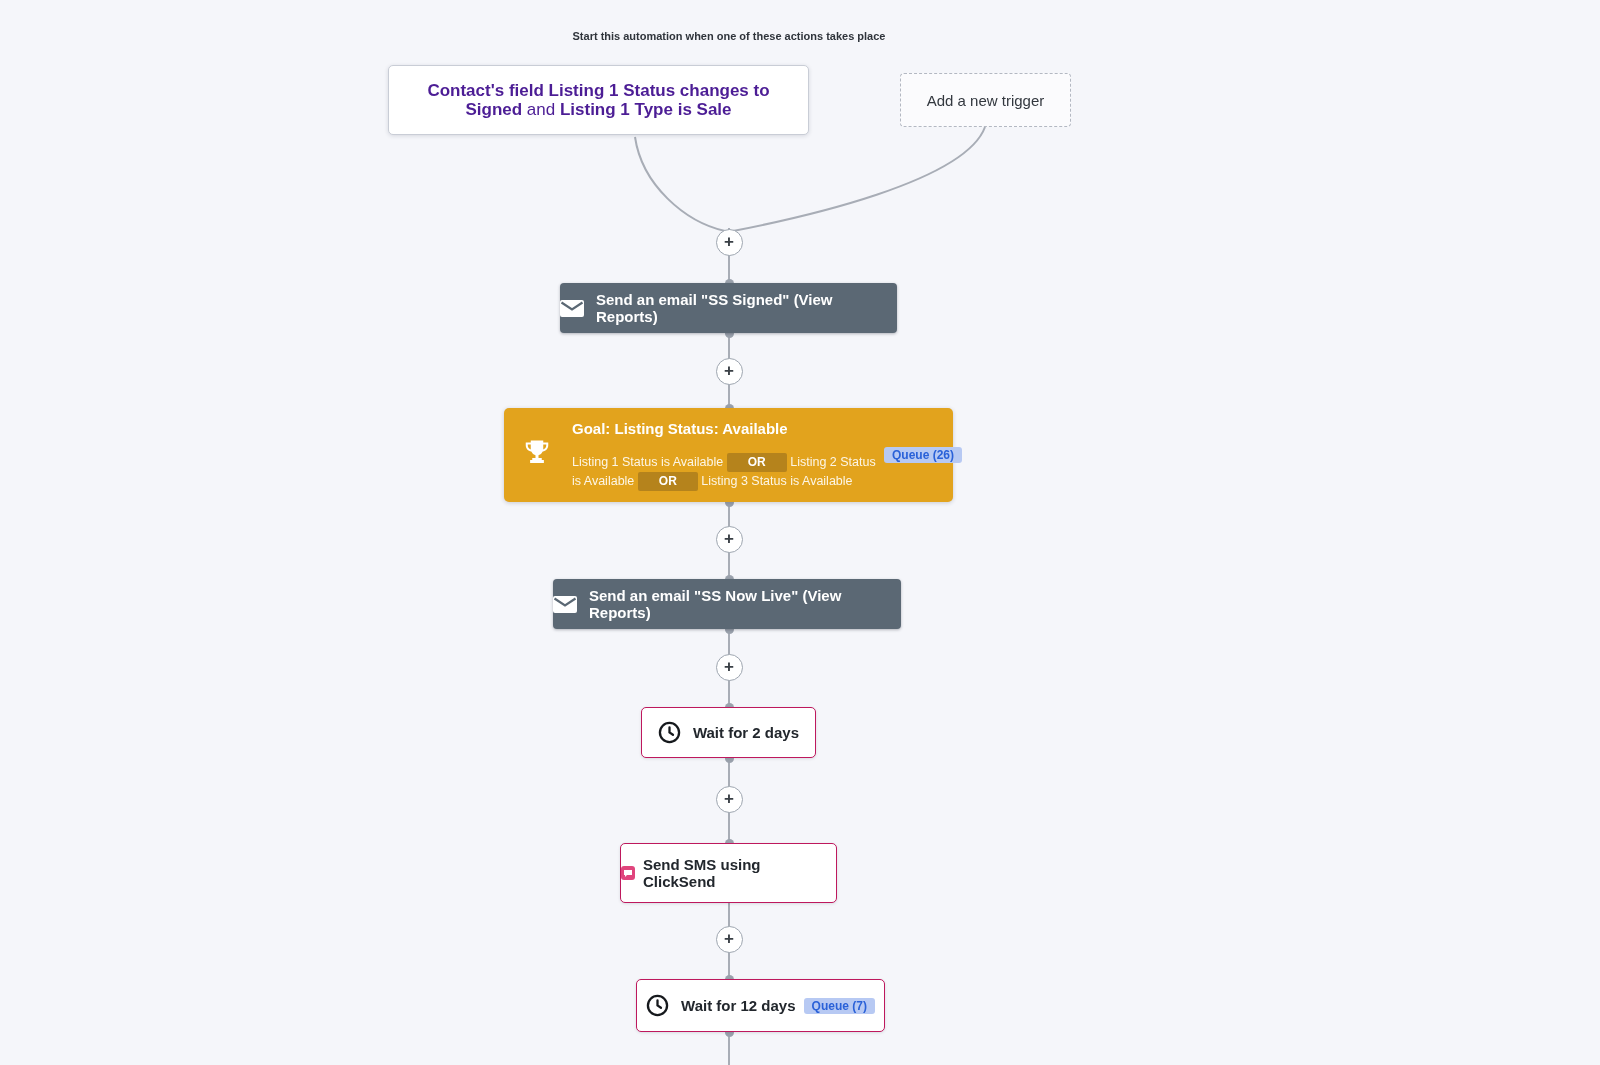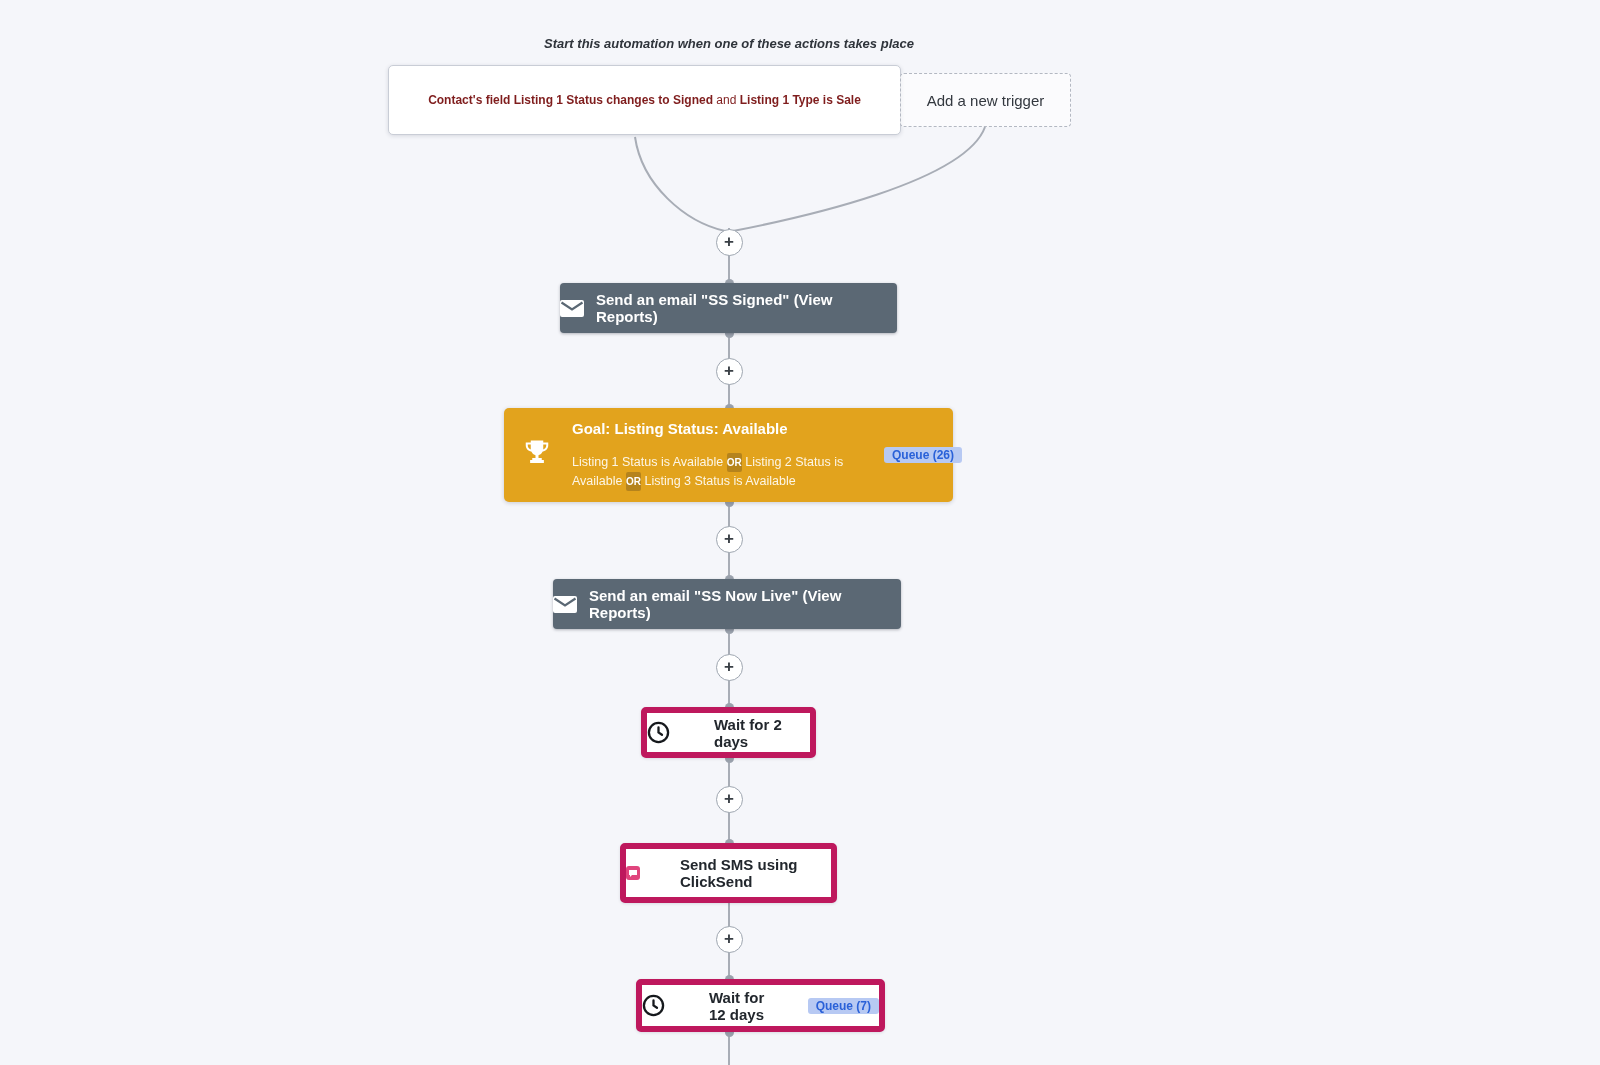--- a/index.html
+++ b/index.html
@@ -13,42 +13,41 @@
     height:1065px;
     background:#f5f6fa;
     overflow:hidden;
   }
   .wires{
     position:absolute;left:0;top:0;width:1600px;height:1065px;
     pointer-events:none;
   }
   .heading{
     position:absolute;
-    left:729px;top:36px;
+    left:729px;top:30px;
     transform:translateX(-50%);
-    font-size:13px;
+    font-size:11px;
     font-weight:bold;
     color:#2f343b;
     white-space:nowrap;
-    font-style:italic;
   }
   .trigger-box{
     position:absolute;
-    left:388px;top:65px;width:513px;height:70px;
+    left:388px;top:65px;width:421px;height:70px;
     background:#ffffff;
     border:1px solid #c9cdd6;
     border-radius:5px;
     box-shadow:0 1px 4px rgba(30,35,60,0.14);
     display:flex;align-items:center;justify-content:center;
     text-align:center;
     padding:0 26px;
     box-sizing:border-box;
-    font-size:12px;
+    font-size:17px;
     line-height:19px;
-    color:#7f1d1d;
+    color:#4c1d95;
     cursor:pointer;
   }
   .trigger-box b{font-weight:bold;}
   .add-trigger{
     position:absolute;
     left:900px;top:73px;width:171px;height:54px;
     border:1px dashed #b3b8c2;
     border-radius:4px;
     background:rgba(255,255,255,0.55);
     display:flex;align-items:center;justify-content:center;
@@ -88,27 +87,26 @@
     background:#5b6874;
     color:#ffffff;
     font-weight:bold;
     font-size:15px;
     box-shadow:0 1px 3px rgba(20,25,40,0.3);
   }
   .node-slate .label-wrap{margin-left:14px;}
   .node-slate a{color:#ffffff;text-decoration:none;}
   .node-white{
     background:#ffffff;
-    border:6px solid #be185d;
+    border:1px solid #be185d;
     border-radius:5px;
     box-shadow:0 1px 3px rgba(30,35,60,0.12);
     color:#22272d;
     font-weight:bold;
     font-size:15px;
-    gap:32px;
   }
   .goal-box{
     position:absolute;
     left:504px;top:408px;width:449px;height:94px;
     background:#e2a31d;
     border-radius:5px;
     box-shadow:0 1px 4px rgba(30,35,60,0.2);
     display:flex;align-items:center;
     color:#ffffff;
     cursor:pointer;
@@ -116,22 +114,22 @@
   }
   .goal-icon{margin:0 20px 0 18px;flex:0 0 auto;}
   .goal-text{flex:1 1 auto;}
   .goal-title{font-size:15px;font-weight:bold;margin-bottom:16px;}
   .goal-cond{font-size:12.5px;line-height:17px;width:312px;color:#fdf6e6;}
   .or-badge{
     display:inline-block;
     background:#b5831c;
     color:#ffffff;
     font-weight:bold;
-    font-size:10px;
-    padding:1px 0;
+    font-size:12px;
+    padding:1px 21px;
     border-radius:2px;
   }
   .queue-badge{
     background:#b7c9f3;
     color:#2a61d8;
     font-weight:bold;
     font-size:12px;
     padding:1px 8px;
     border-radius:3px;
     white-space:nowrap;

